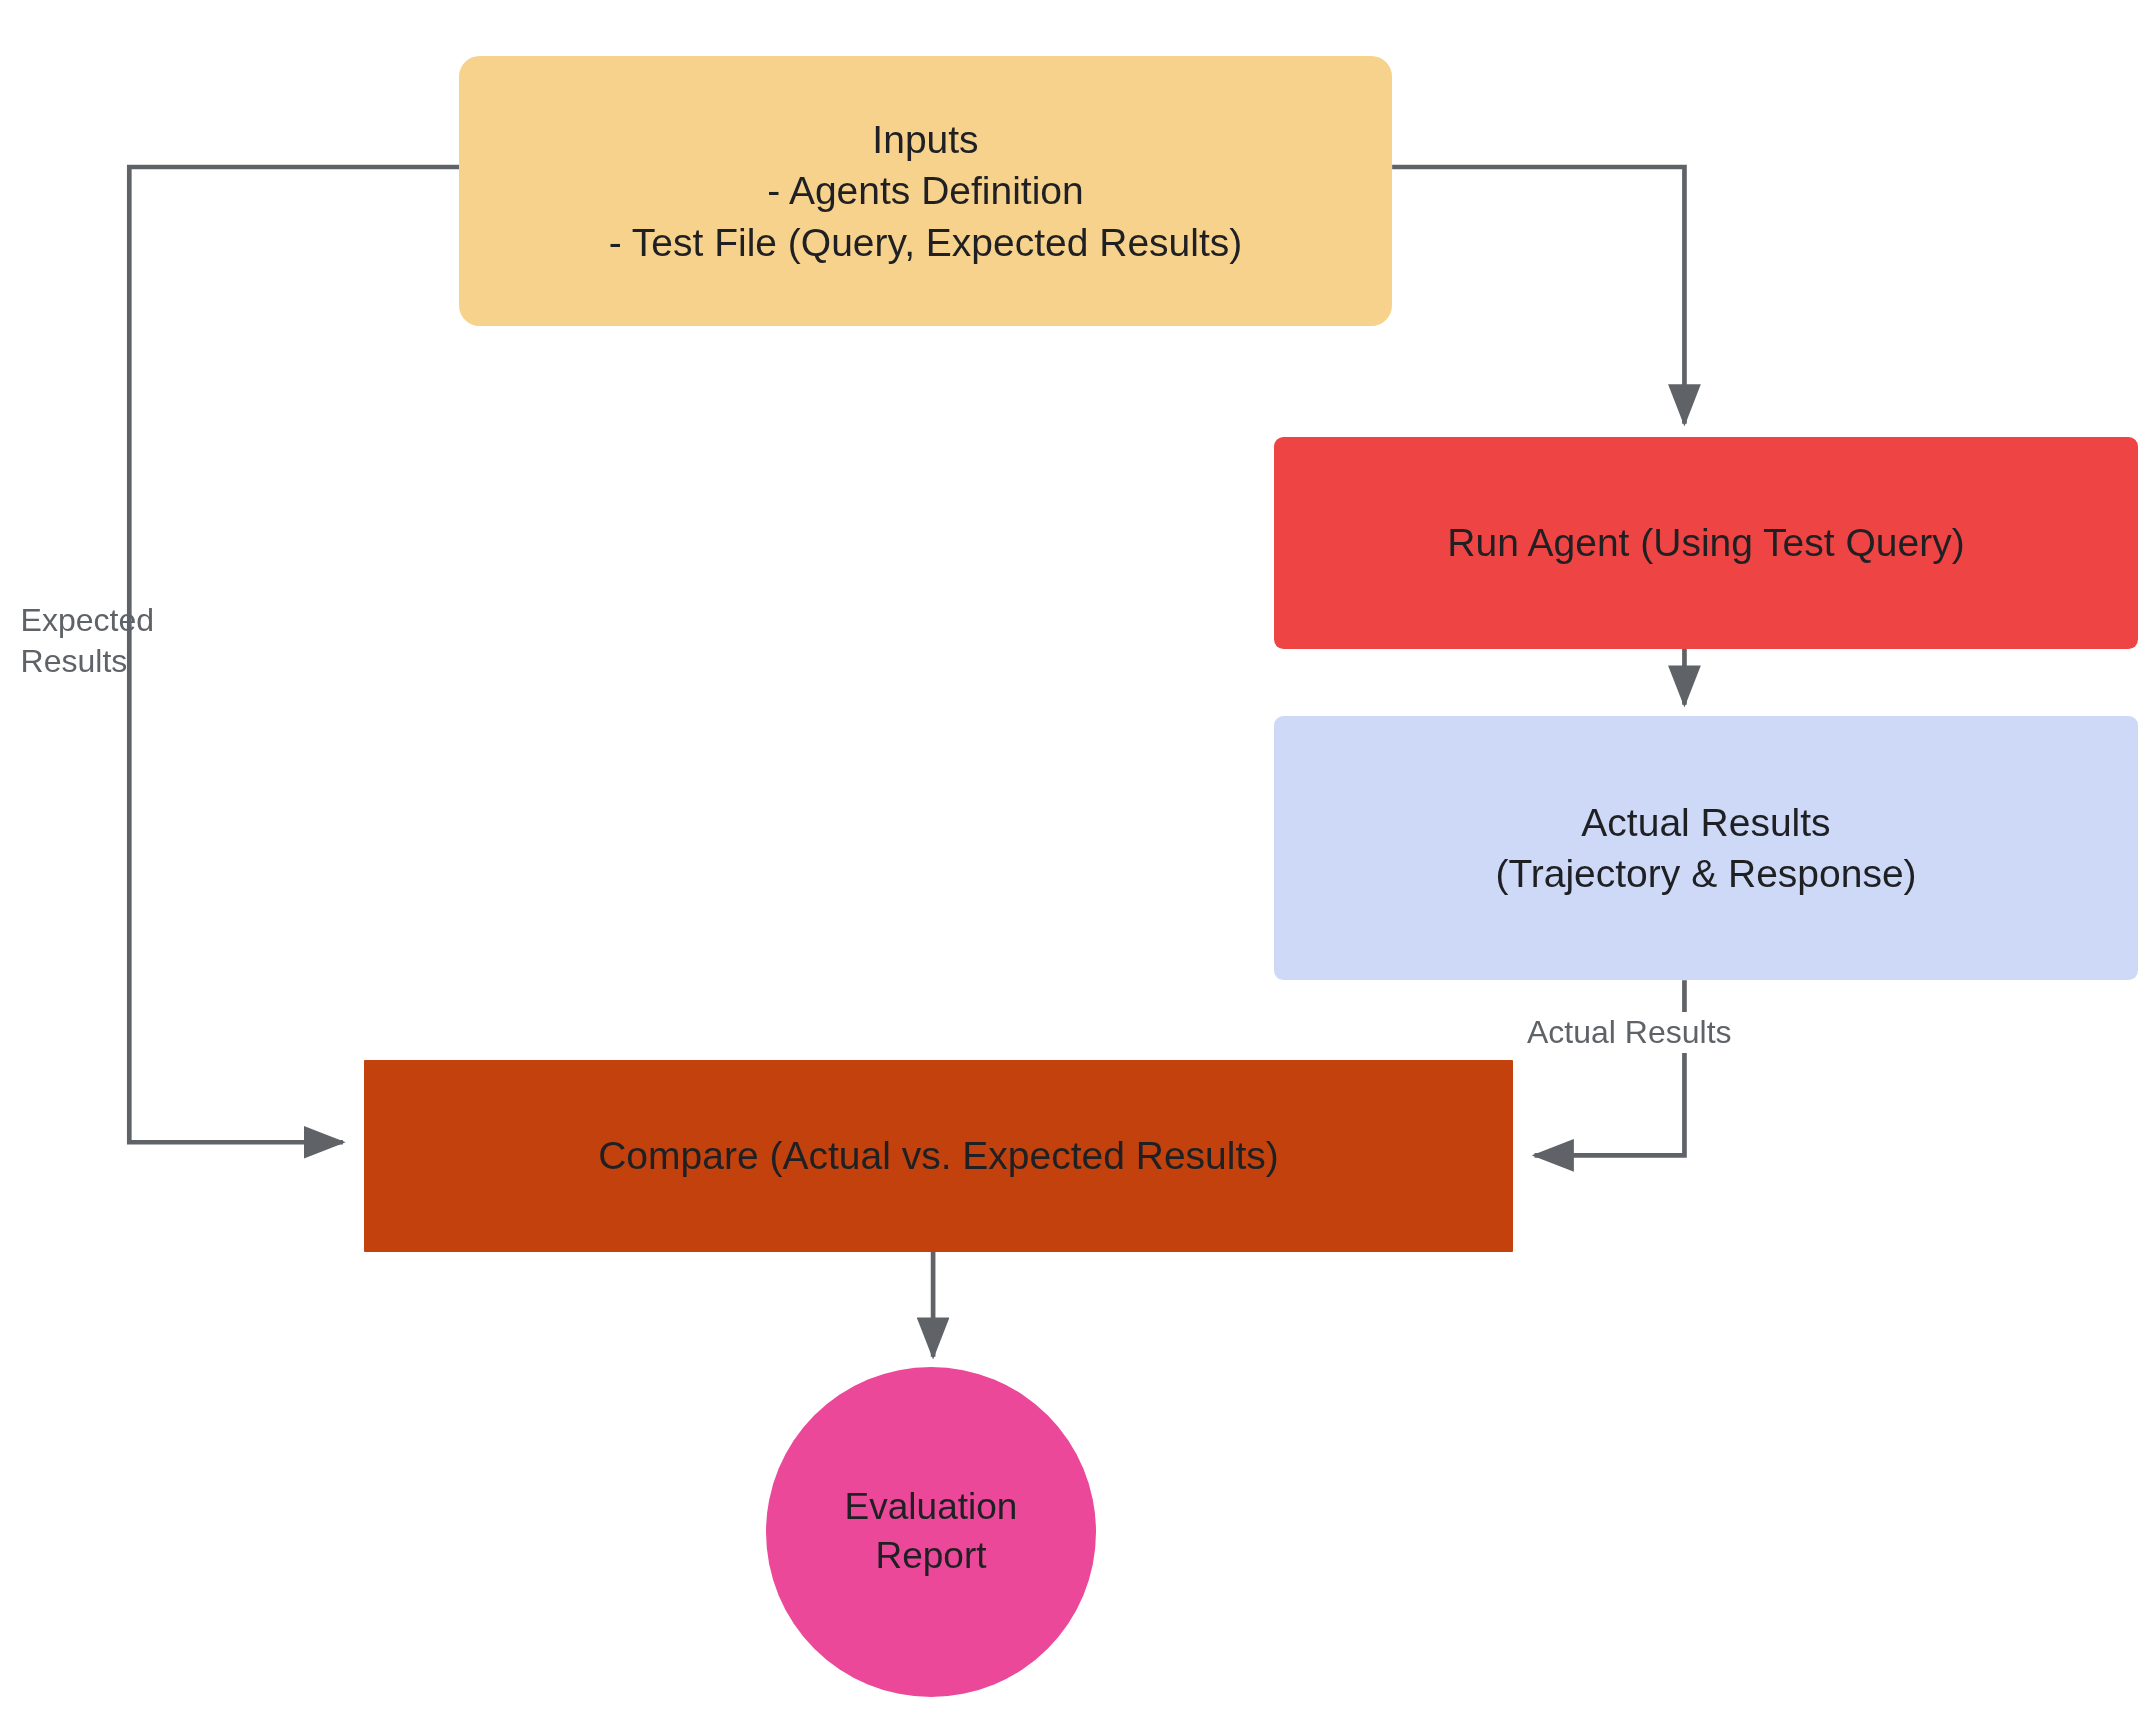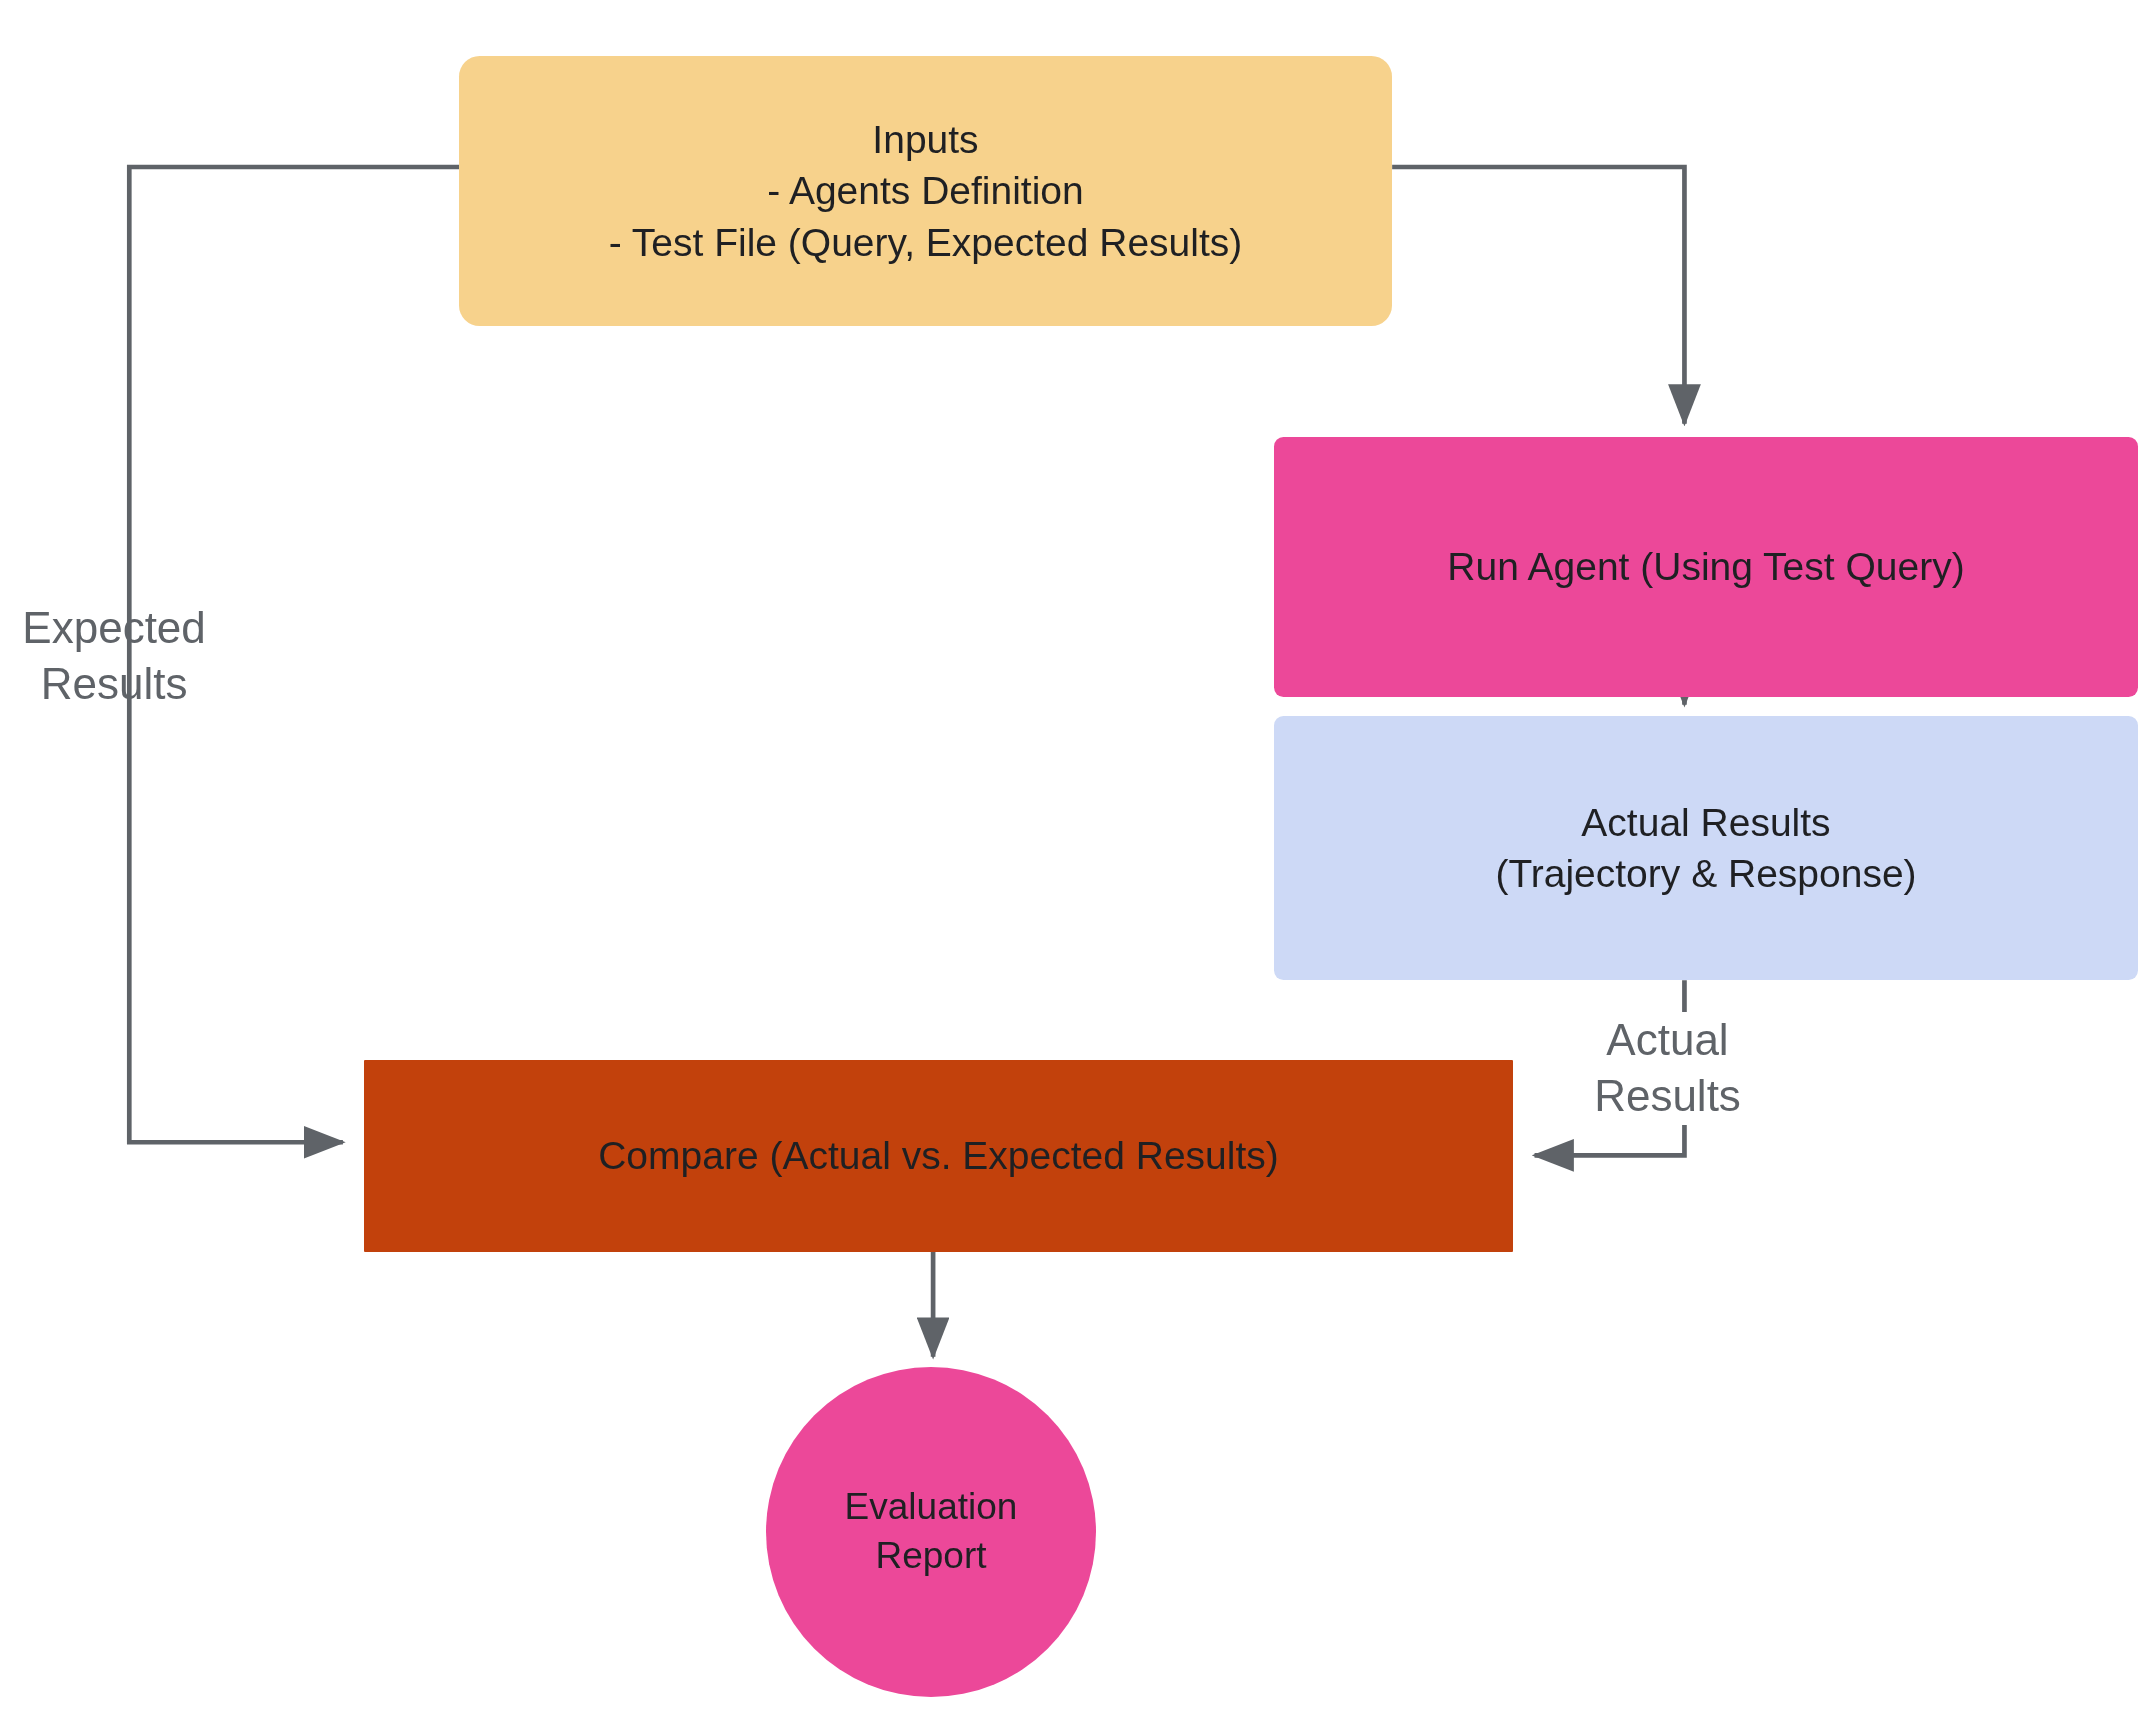--- a/index.html
+++ b/index.html
@@ -43,22 +43,22 @@
     height: 270px;
     background: #F7D28C;
     border-radius: 20.6px;
     font-size: 39px;
     margin-top: 20px;
   }
   .node-run-agent {
     left: 1274px;
     top: 437px;
     width: 864px;
-    height: 260px;
-    background: #ec4899;
+    height: 212px;
+    background: #ef4444;
     border-radius: 9.4px;
     font-size: 39px;
   }
   .node-actual-results {
     left: 1274px;
     top: 716px;
     width: 864px;
     height: 264px;
     background: #CDD9F6;
     border-radius: 9.4px;
@@ -78,23 +78,22 @@
     top: 1367px;
     width: 330px;
     height: 330px;
     background: #ec4899;
     border-radius: 50%;
     font-size: 37px;
   }
   .edge-label {
     position: absolute;
     color: #5F6368;
-    font-size: 44px;
+    font-size: 32px;
     line-height: 1.28;
-    text-align: center;
     white-space: pre-line;
   }
   .label-expected {
     left: 20.6px;
     top: 600px;
     width: 187px;
   }
   .label-actual {
     left: 1527px;
     top: 1012px;

